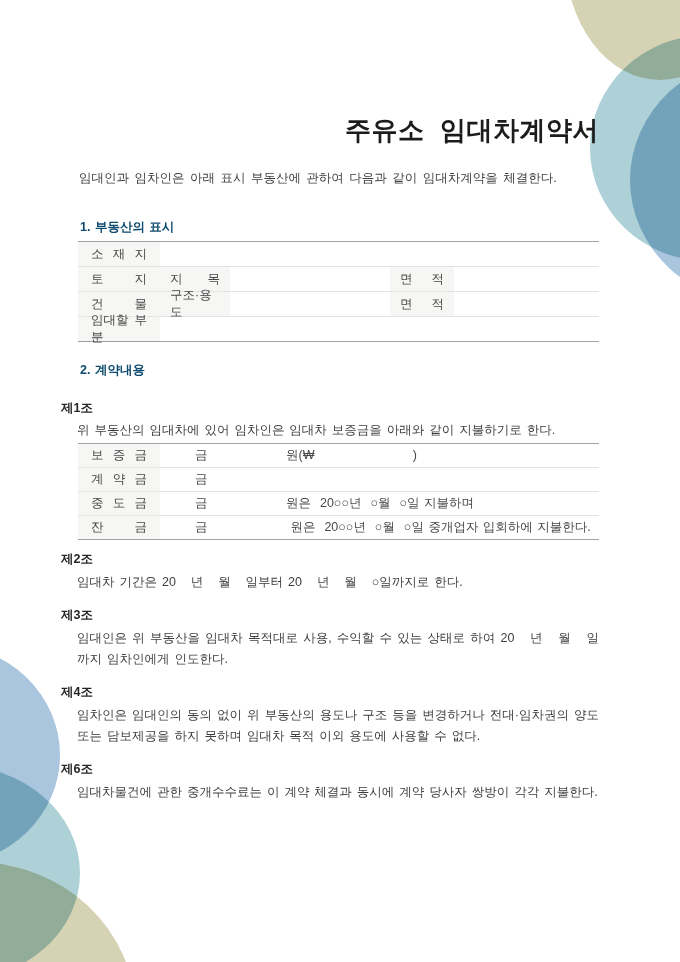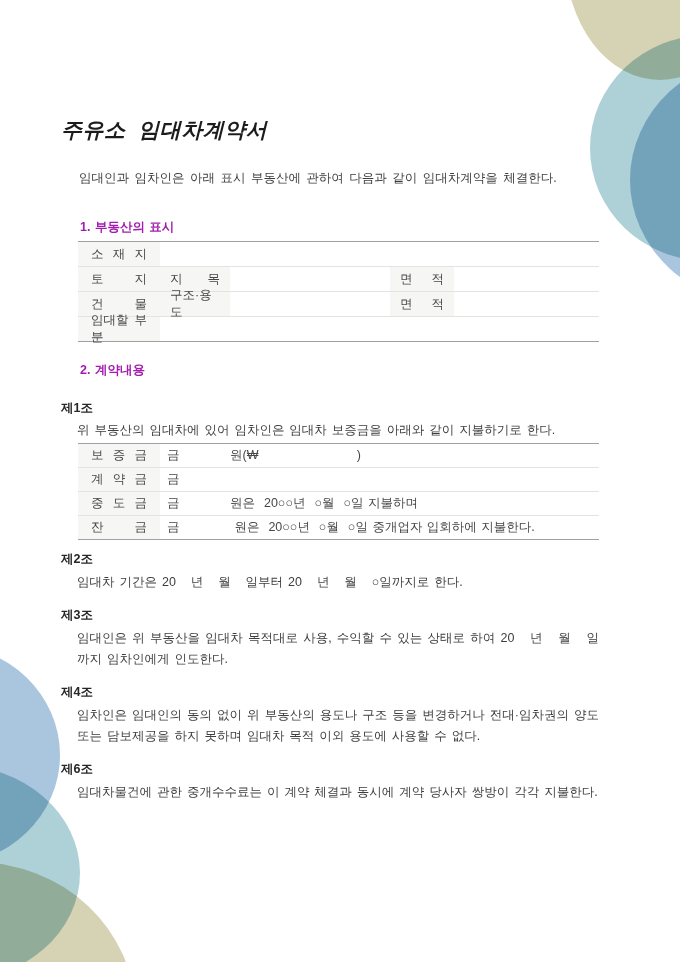--- a/index.html
+++ b/index.html
@@ -15,47 +15,46 @@
   .p-teal-tr  { left:590px; top:35px;  width:236px; height:226px; }
   .p-blue-tr  { left:630px; top:55px;  width:270px; height:250px; }
   .p-blue-bl  { left:-170px; top:645px; width:230px; height:220px; }
   .p-teal-bl  { left:-170px; top:765px; width:250px; height:216px; }
   .p-olive-bl { left:-185px; top:862px; width:320px; height:300px; }
 
   
   .content { position:relative; z-index:1; padding:112px 0 0 61px; width:538px; }
 
   .doc-title {
-    margin:0 0 22px 0; text-align:left;
-    font-size:21px; font-weight:bold; color:#1c1c1c; letter-spacing:0.5px;
+    margin:0 0 22px 0; text-align:right;
+    font-size:26px; font-weight:bold; color:#1c1c1c; letter-spacing:0.5px;
     line-height:36px;
-    font-style:italic;
   }
   .intro {
     margin:0 0 33px 18px; font-size:12.5px; line-height:17px;
     word-spacing:2px; white-space:nowrap; color:#3d3d3d;
   }
   .sec-heading {
     margin:0 0 6px 19px; font-size:12.5px; font-weight:bold;
-    color:#a21caf; line-height:15px; word-spacing:1px;
+    color:#0c4a6e; line-height:15px; word-spacing:1px;
   }
   .sec-heading.sec2 { }
 
   
   .tbl {
     margin-left:17px; width:521px; box-sizing:border-box;
     border-top:1px solid #a1a1a1; border-bottom:1px solid #a1a1a1;
     font-size:12.5px; color:#474747;
   }
   .tbl .trow { display:flex; align-items:stretch; border-bottom:1px solid #e3e3e2; }
   .tbl .trow:last-child { border-bottom:none; }
   .tbl1 { margin-bottom:21px; }
   .tbl1 .trow { height:24px; }
   .tbl2 { margin-bottom:12px; }
-  .tbl2 .trow { height:23px; }
+  .tbl2 .trow { height:23px;gap:28px; }
   .cell { display:flex; align-items:center; box-sizing:border-box; }
   .cell-label {
     width:82px; background:#f6f6f4; padding:0 13px;
   }
   .cell-label .just, .cell-sub .just {
     width:100%; text-align:justify; text-align-last:justify;
   }
   .cell-sub {
     width:70px; background:#f6f6f4; padding:0 10px;
   }

